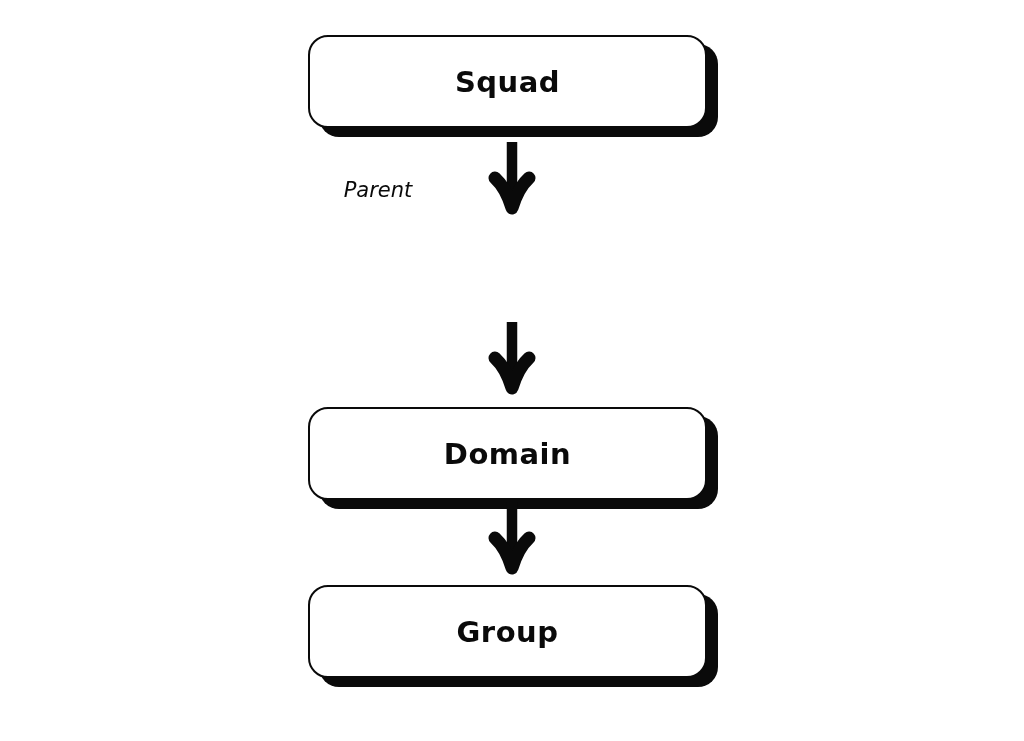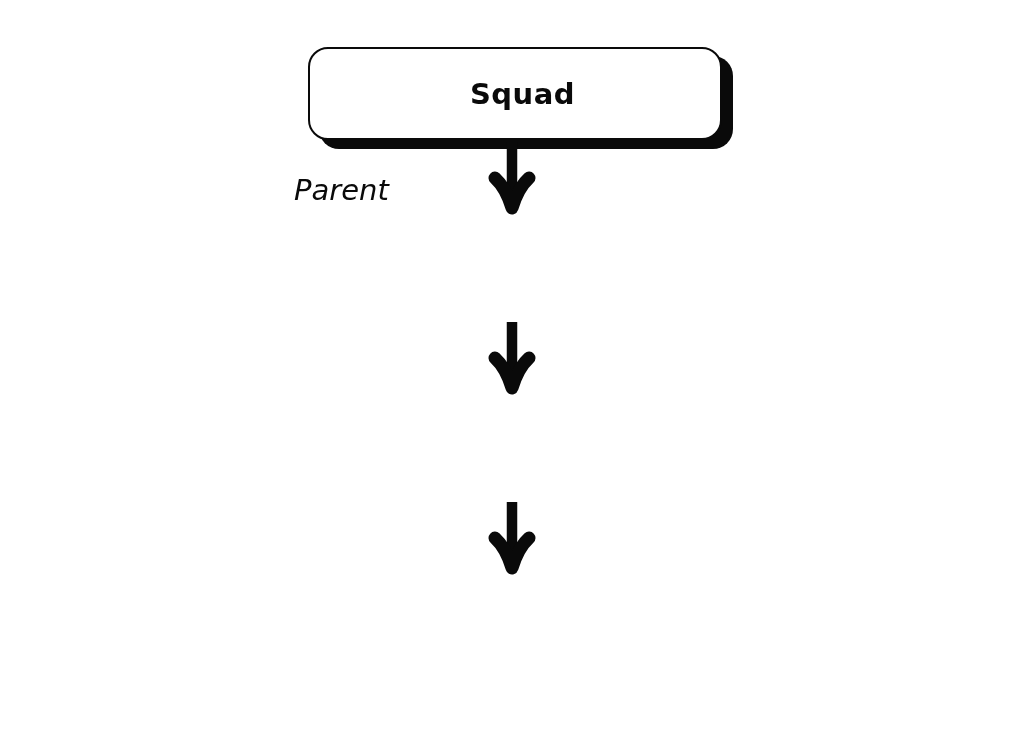--- a/index.html
+++ b/index.html
@@ -27,42 +27,42 @@
     display: flex;
     align-items: center;
     justify-content: center;
   }
   .node-label {
     font-size: 29px;
     font-weight: bold;
     color: var(--ink, #0a0a0a);
     letter-spacing: 0.5px;
   }
-  .node-1 { top: 47px; padding-left: 15px; }
+  .node-1 { top: 35px; }
   .node-2 { top: 227px; }
   .node-3 { top: 407px; }
   .node-4 { top: 585px; }
   .arrow {
     position: absolute;
     left: 488px;
     width: 48px;
     height: 74px;
   }
   .arrow svg { display: block; overflow: visible; }
   .arrow-1 { top: 142px; }
   .arrow-2 { top: 322px; }
   .arrow-3 { top: 502px; }
   .edge-label {
     position: absolute;
-    left: 294px;
+    left: 278px;
     top: 171px;
     width: 200px;
-    text-align: left;
+    text-align: center;
     font-style: italic;
-    font-size: 29px;
+    font-size: 21px;
     line-height: 38px;
     color: var(--ink, #0a0a0a);
   }
 </style>
 </head>
 <body>
 
 <div class="canvas" style="--bg: #ffffff; --ink: #0a0a0a; --box-fill: #ffffff;">
 
   <div class="node node-1">
@@ -79,22 +79,28 @@
   </div>
 
 
   <div class="arrow arrow-2">
     <svg width="48" height="74" viewBox="0 0 48 74" xmlns="http://www.w3.org/2000/svg">
       <line x1="24" y1="0" x2="24" y2="52" stroke="#0a0a0a" stroke-width="10.5"></line>
       <path d="M7 36 Q18 46 24 66 Q30 46 41 36" fill="none" stroke="#0a0a0a" stroke-width="13" stroke-linecap="round" stroke-linejoin="round"></path>
     </svg>
   </div>
 
+  <div class="node node-3">
+    <span class="node-label">Domain</span>
+  </div>
 
   <div class="arrow arrow-3">
     <svg width="48" height="74" viewBox="0 0 48 74" xmlns="http://www.w3.org/2000/svg">
       <line x1="24" y1="0" x2="24" y2="52" stroke="#0a0a0a" stroke-width="10.5"></line>
       <path d="M7 36 Q18 46 24 66 Q30 46 41 36" fill="none" stroke="#0a0a0a" stroke-width="13" stroke-linecap="round" stroke-linejoin="round"></path>
     </svg>
   </div>
 
+  <div class="node node-4">
+    <span class="node-label">Group</span>
+  </div>
 
 </div>
 
 </body></html>

